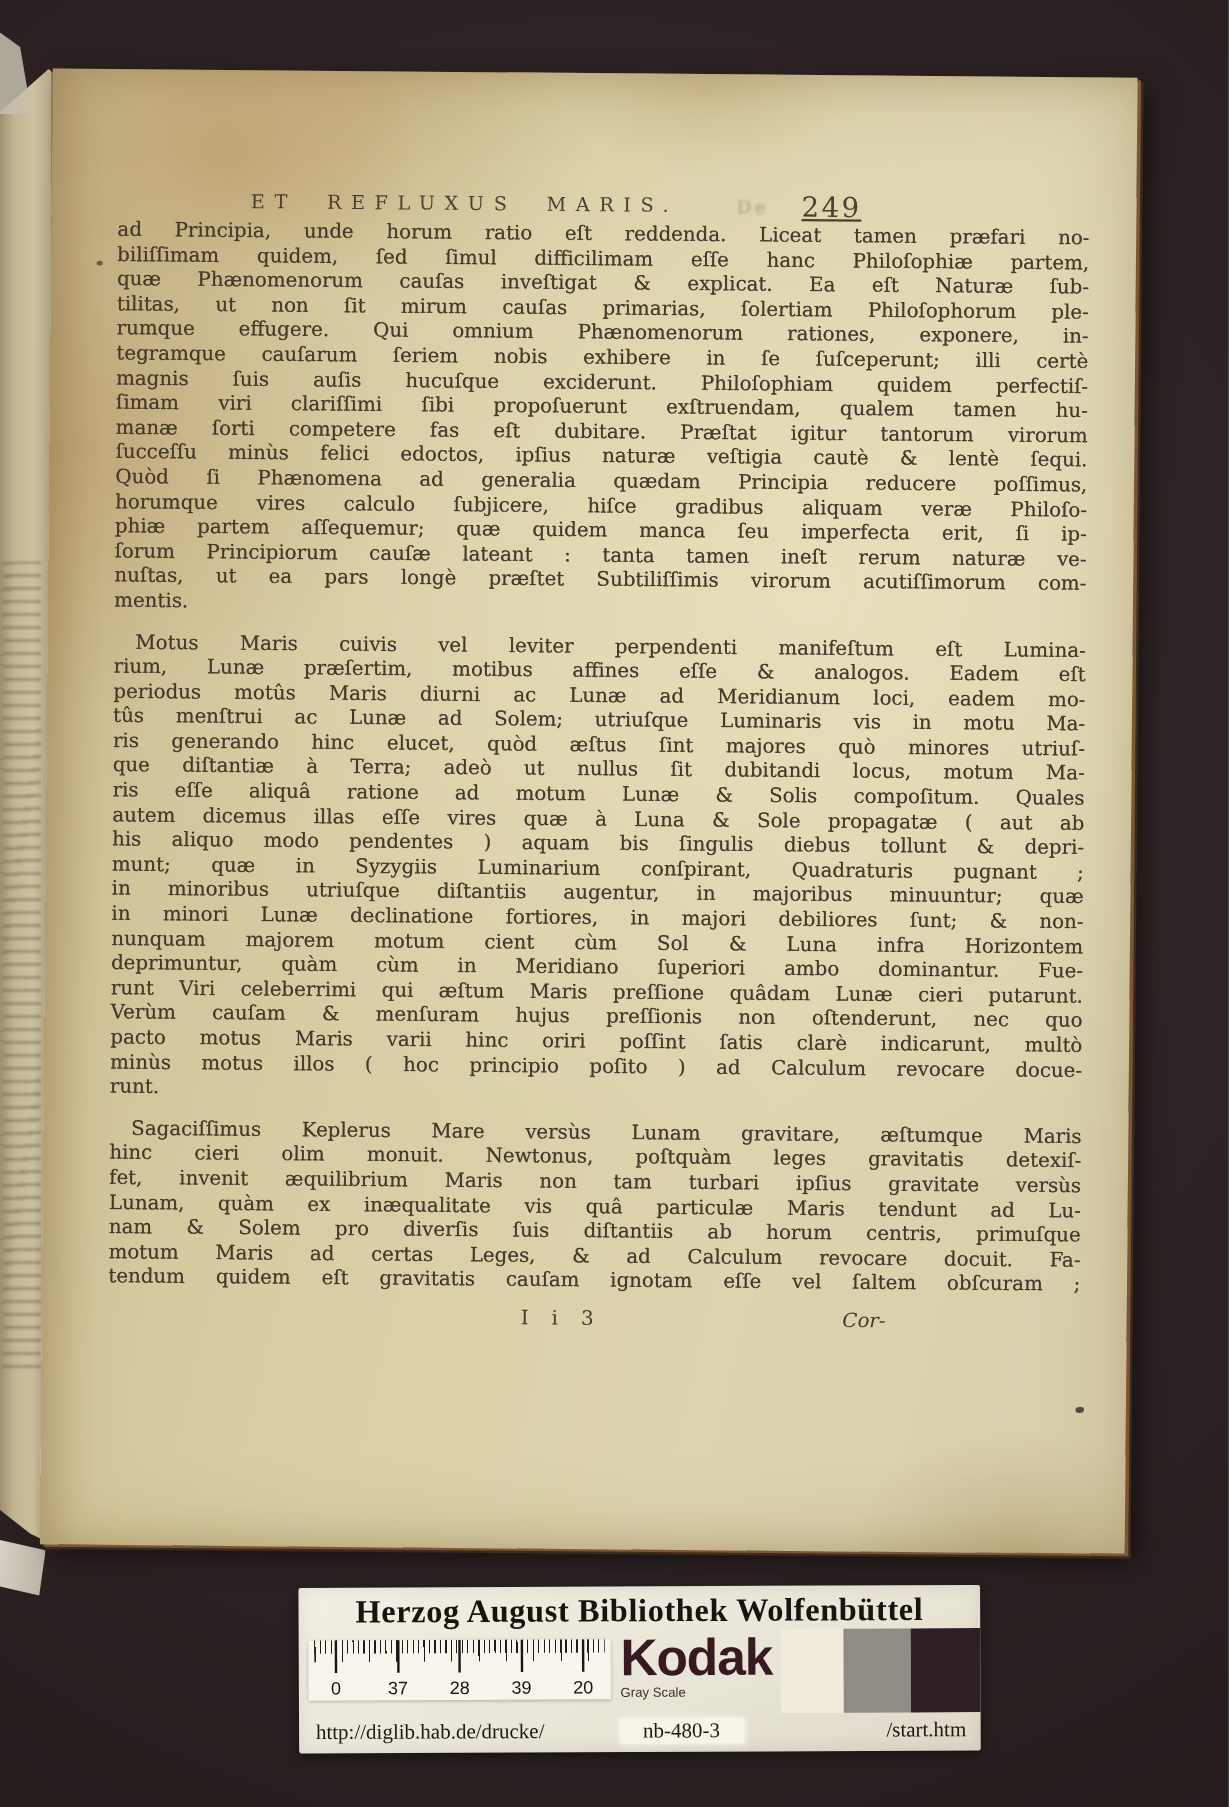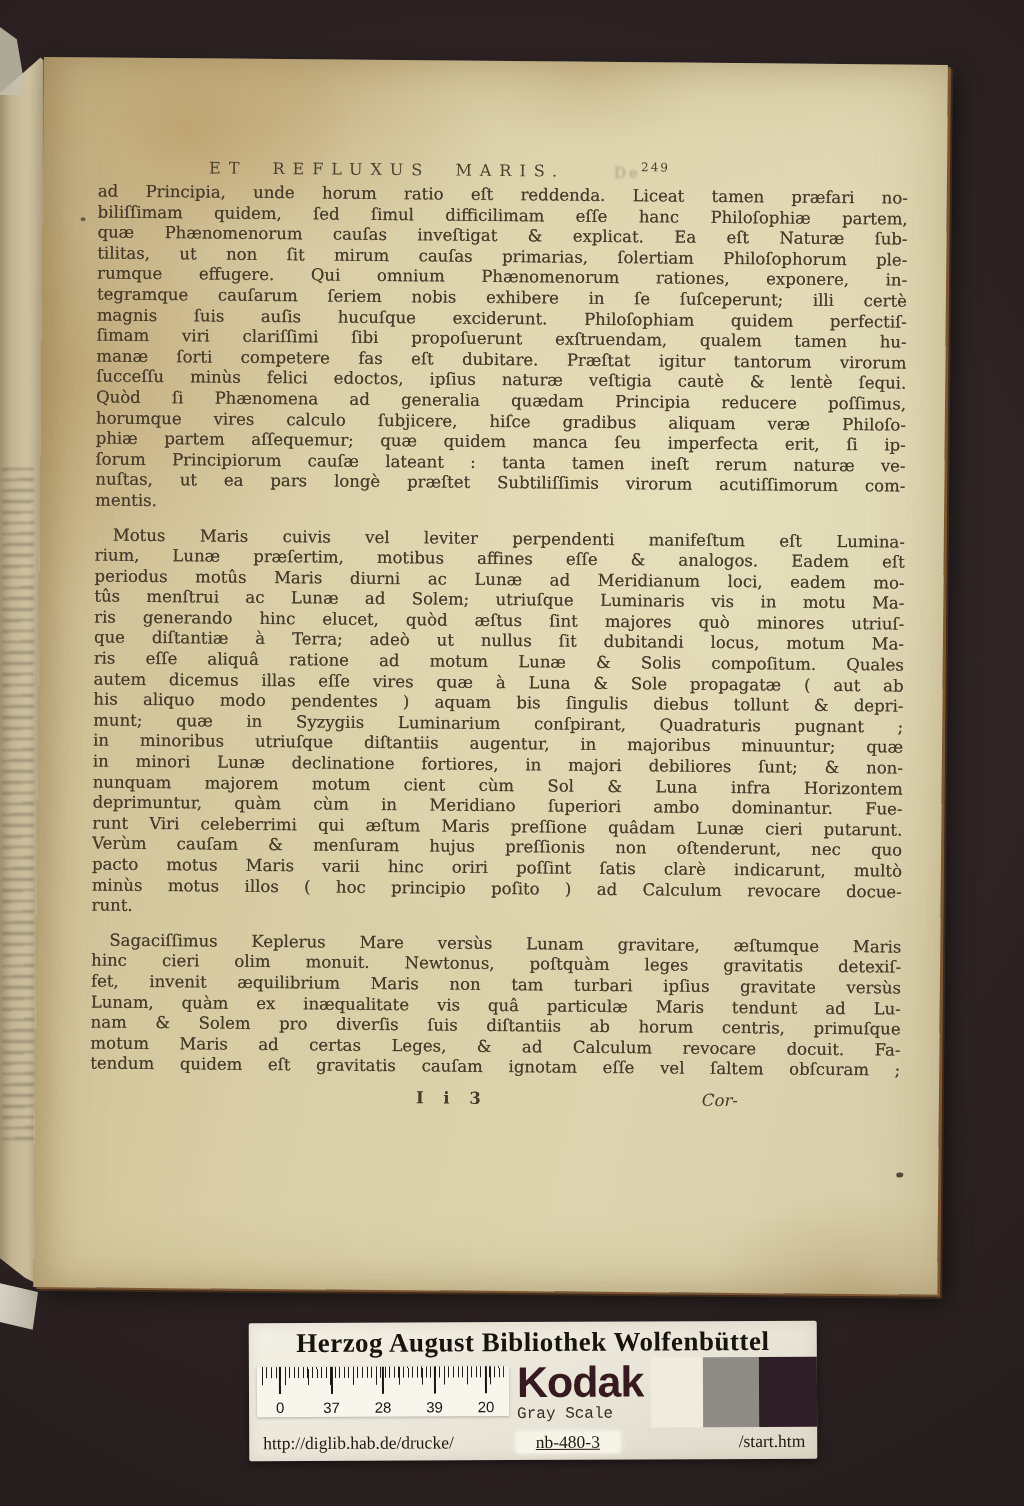--- a/index.html
+++ b/index.html
@@ -40,34 +40,34 @@
       inset 14px 0 28px rgba(120,88,45,.25);
   }
   .page::before{content:'';position:absolute;inset:0;pointer-events:none;background:
     radial-gradient(26% 14% at 16% 6%, rgba(164,116,52,.30), transparent 70%),
     radial-gradient(40% 26% at 4% 26%, rgba(158,112,52,.22), transparent 70%),
     radial-gradient(30% 20% at 30% 2%, rgba(150,105,48,.18), transparent 70%),
     radial-gradient(20% 10% at 90% 99%, rgba(140,100,48,.20), transparent 75%),
     radial-gradient(18% 8% at 60% 1%, rgba(150,105,48,.15), transparent 75%);}
   .running-head{position:absolute;left:55px;top:100px;width:810px;height:24px;color:#4a4030;}
   .head-title{position:absolute;left:111px;top:0;font-size:16px;letter-spacing:8px;word-spacing:12px;white-space:nowrap;}
-  .page-number{position:absolute;left:543px;top:-2px;font-size:12px;letter-spacing:2px;}
+  .page-number{position:absolute;left:570px;top:-2px;font-size:23px;letter-spacing:2px;text-decoration:underline;}
   .ghost-text{position:absolute;left:516px;top:2px;font-size:15px;color:rgba(110,100,80,.5);filter:blur(1.3px);letter-spacing:3px;}
   .body-text{
     position:absolute;left:55px;top:124px;width:810px;
     font-size:16.5px;line-height:20.6px;color:#45392a;
     text-shadow:.2px .2px .5px rgba(69,57,42,.65);
   }
   .para{margin:0;}
   .para + .para{margin-top:14px;}
   .line{text-align:justify;text-align-last:justify;}
   .line.lastleft{text-align-last:left;}
   .para.indent .line:first-child{text-indent:18px;}
   .sig-row{position:absolute;left:55px;top:1028px;width:810px;font-size:16.5px;color:#45392a;}
-  .sig{position:absolute;left:326px;letter-spacing:7px;font-weight:bold;}
+  .sig{position:absolute;left:344px;letter-spacing:7px;}
   .catch{position:absolute;left:612px;font-style:italic;}
   .margin-dot{position:absolute;left:38px;top:160px;width:5px;height:4px;border-radius:50%;background:rgba(70,58,40,.7);}
   .speck{position:absolute;left:862px;top:1108px;width:7px;height:5px;border-radius:50% 40% 60% 50%;background:rgba(40,30,20,.75);}
   
   .label{
     position:absolute;left:249px;top:1322px;width:568px;height:138px;border-radius:2px;
     transform:rotate(-.25deg);
     background:linear-gradient(160deg,#f2efe4 0%,#e8e4d6 60%,#ddd8c8 100%);
     box-shadow:0 3px 10px rgba(0,0,0,.45), inset 0 0 14px rgba(90,80,60,.12);
   }
@@ -78,29 +78,29 @@
     background:repeating-linear-gradient(90deg,#1c1c1c 0 1px, transparent 1px 4.55px);}
   .ticks-med{position:absolute;top:0;left:5px;right:5px;height:18px;
     background:repeating-linear-gradient(90deg,#1c1c1c 0 1px, transparent 1px 22.8px);}
   .ruler-numbers{position:absolute;inset:0;display:flex;justify-content:space-between;padding:0 8px;}
   .rn{position:relative;width:30px;height:100%;}
   .major-tick{position:absolute;top:0;left:50%;width:2px;height:27px;background:#161616;transform:translateX(-50%);}
   .rn-label{position:absolute;bottom:1px;left:50%;transform:translateX(-50%);
     font-family:"Liberation Sans", sans-serif;font-size:15px;color:#141414;}
   .kodak-wrap{position:absolute;left:268px;top:38px;width:136px;text-align:left;}
   .kodak{font-family:"Liberation Sans", sans-serif;font-weight:bold;font-size:43px;line-height:44px;letter-spacing:-1px;color:#361a20;}
-  .grayscale{font-family:Liberation Mono, monospace;font-size:16px;color:#3c2c28;margin-top:1px;}
+  .grayscale{font-family:Liberation Sans, sans-serif;font-size:11px;color:#3c2c28;margin-top:1px;}
   .patches{position:absolute;right:0;top:36px;height:70px;display:flex;}
   .patch{height:100%;}
   .patch.white{width:52px;background:#f0ebdd;}
   .patch.gray{width:56px;background:#8f8b85;}
   .patch.dark{width:58px;background:#2e1f26;}
   .label-bottom{position:absolute;left:14px;right:12px;bottom:7px;display:flex;align-items:baseline;
     font-family:"Liberation Serif", serif;font-size:17.5px;color:#1d1810;}
-  .docid{margin-left:62px;background:#f6f3e7;padding:0 20px;box-shadow:0 0 6px rgba(255,255,255,.8);text-decoration:underline;}
+  .docid{margin-left:62px;background:#f6f3e7;padding:0 20px;box-shadow:0 0 6px rgba(255,255,255,.8);}
   .startfile{margin-left:auto;}
 </style>
 </head>
 <body>
 
 <div>
 
   <div class="fore-edge">
     <div class="bleed"></div>
   </div>

